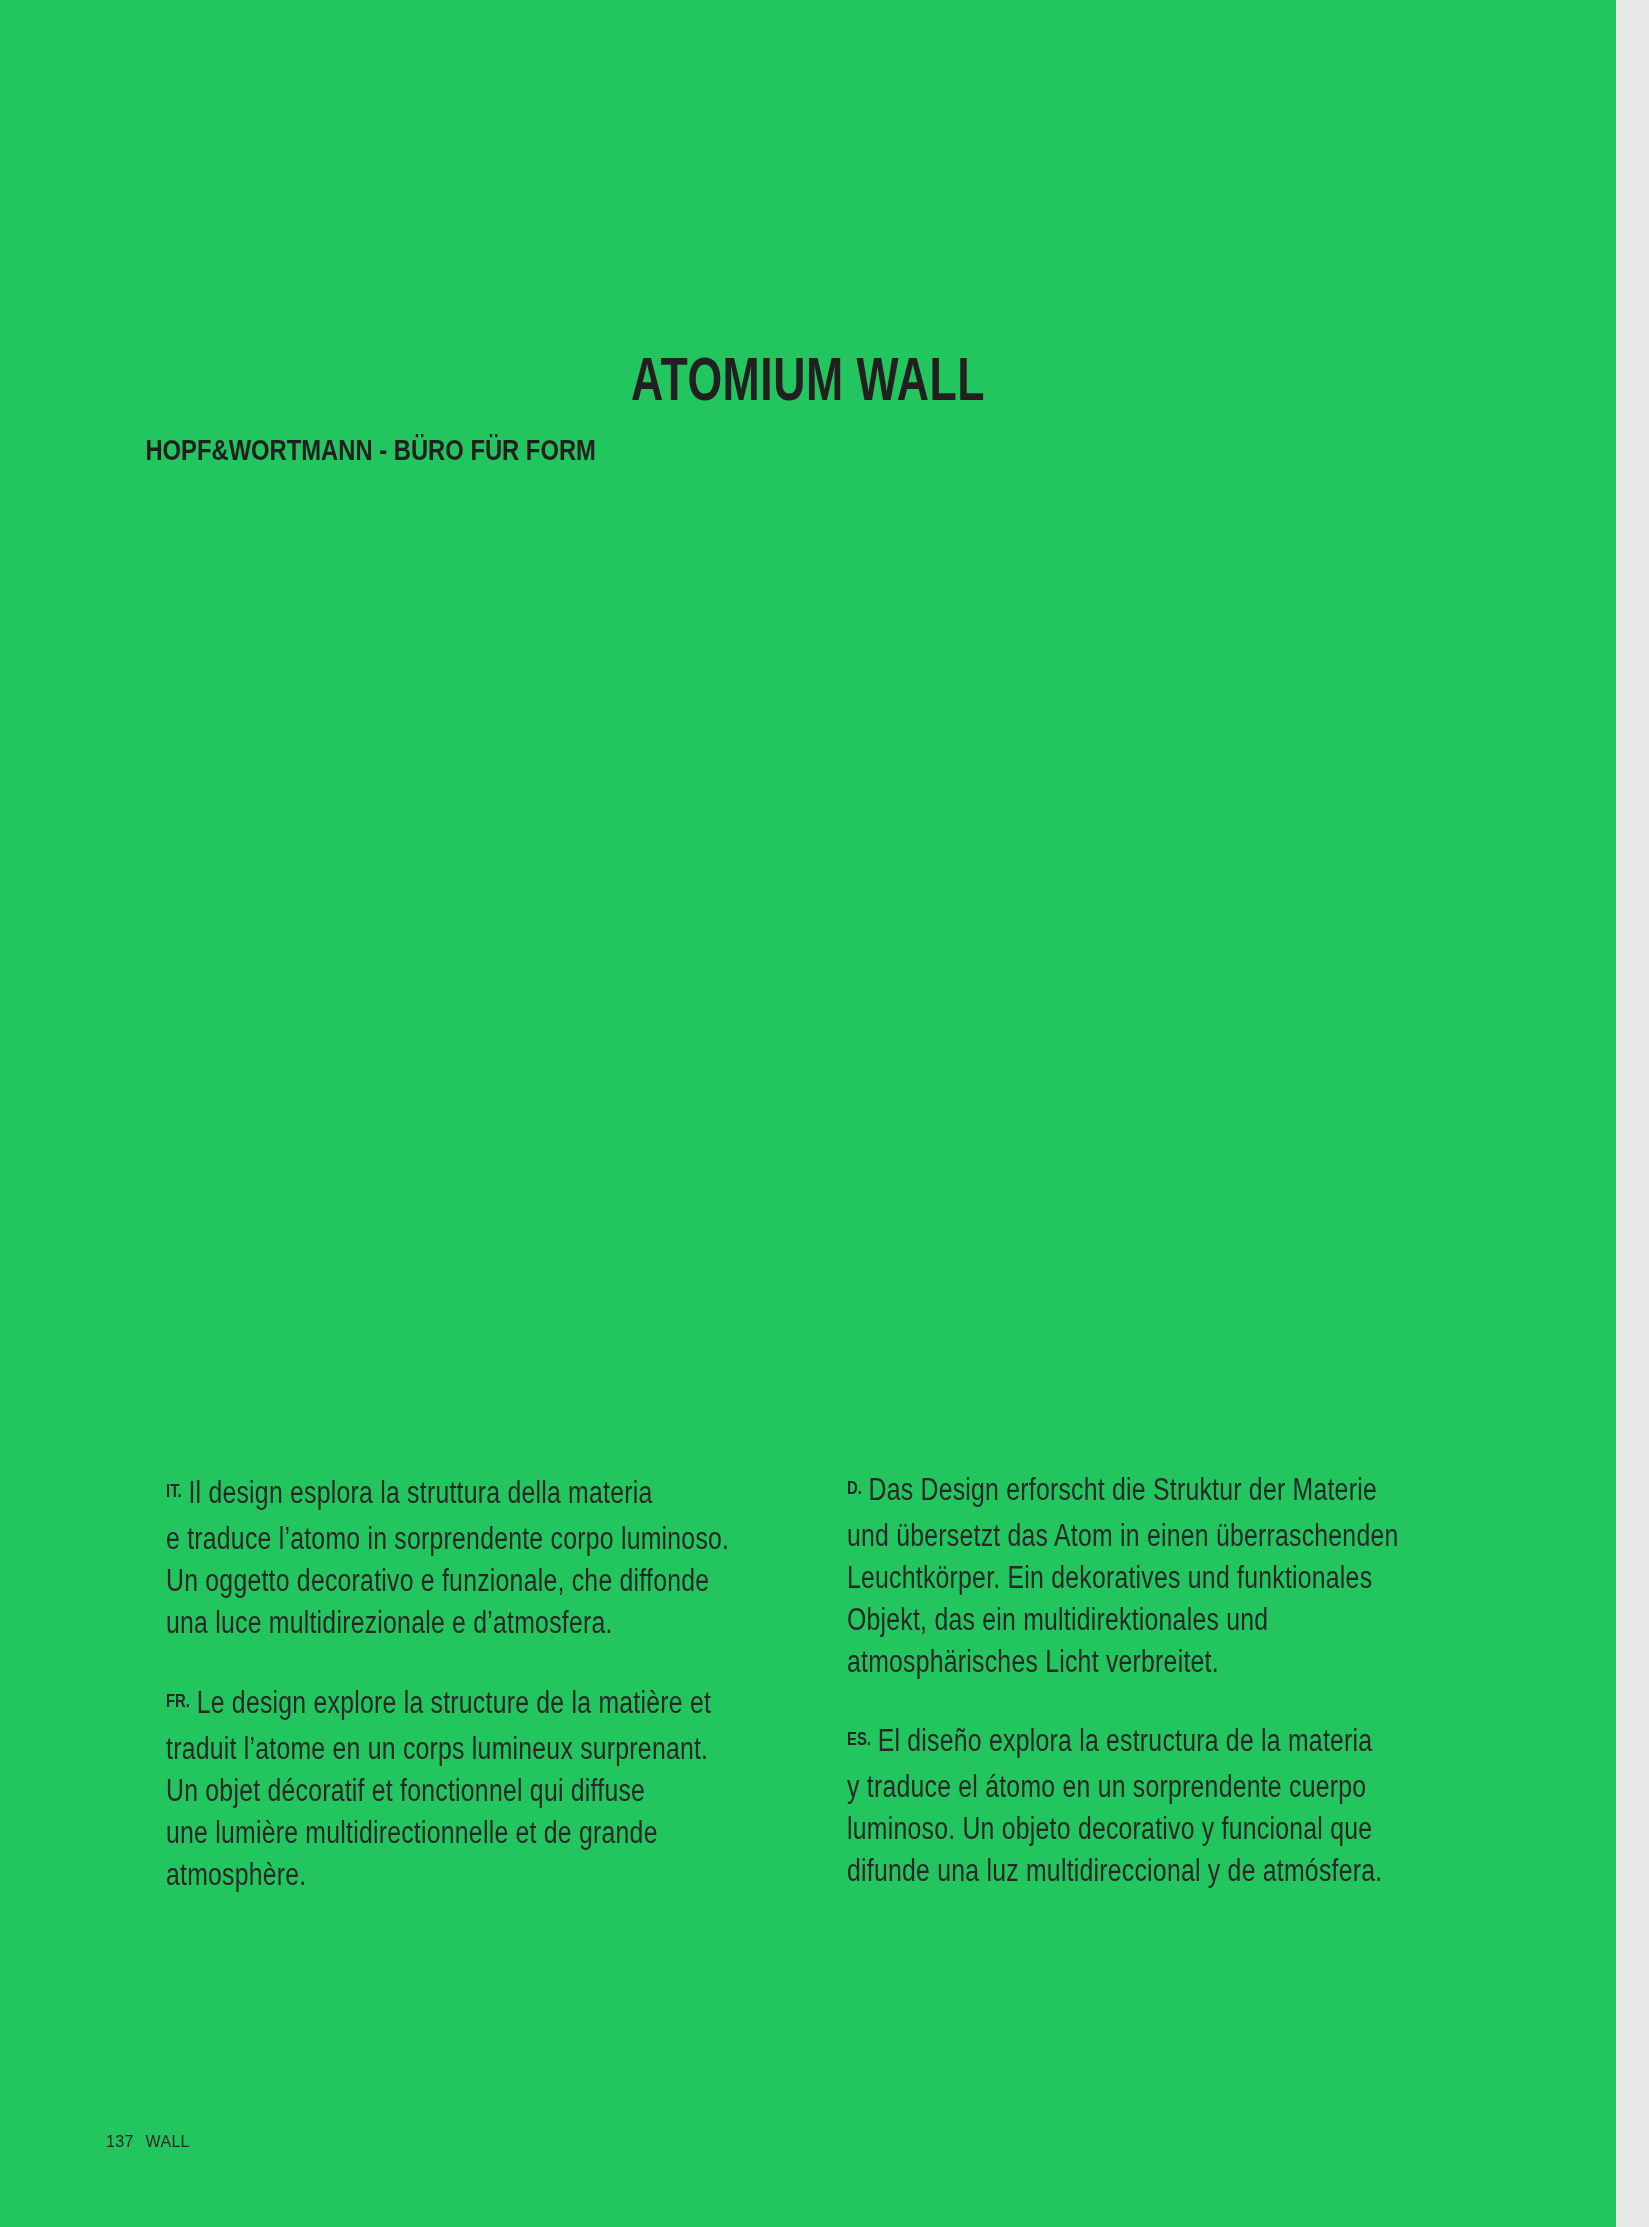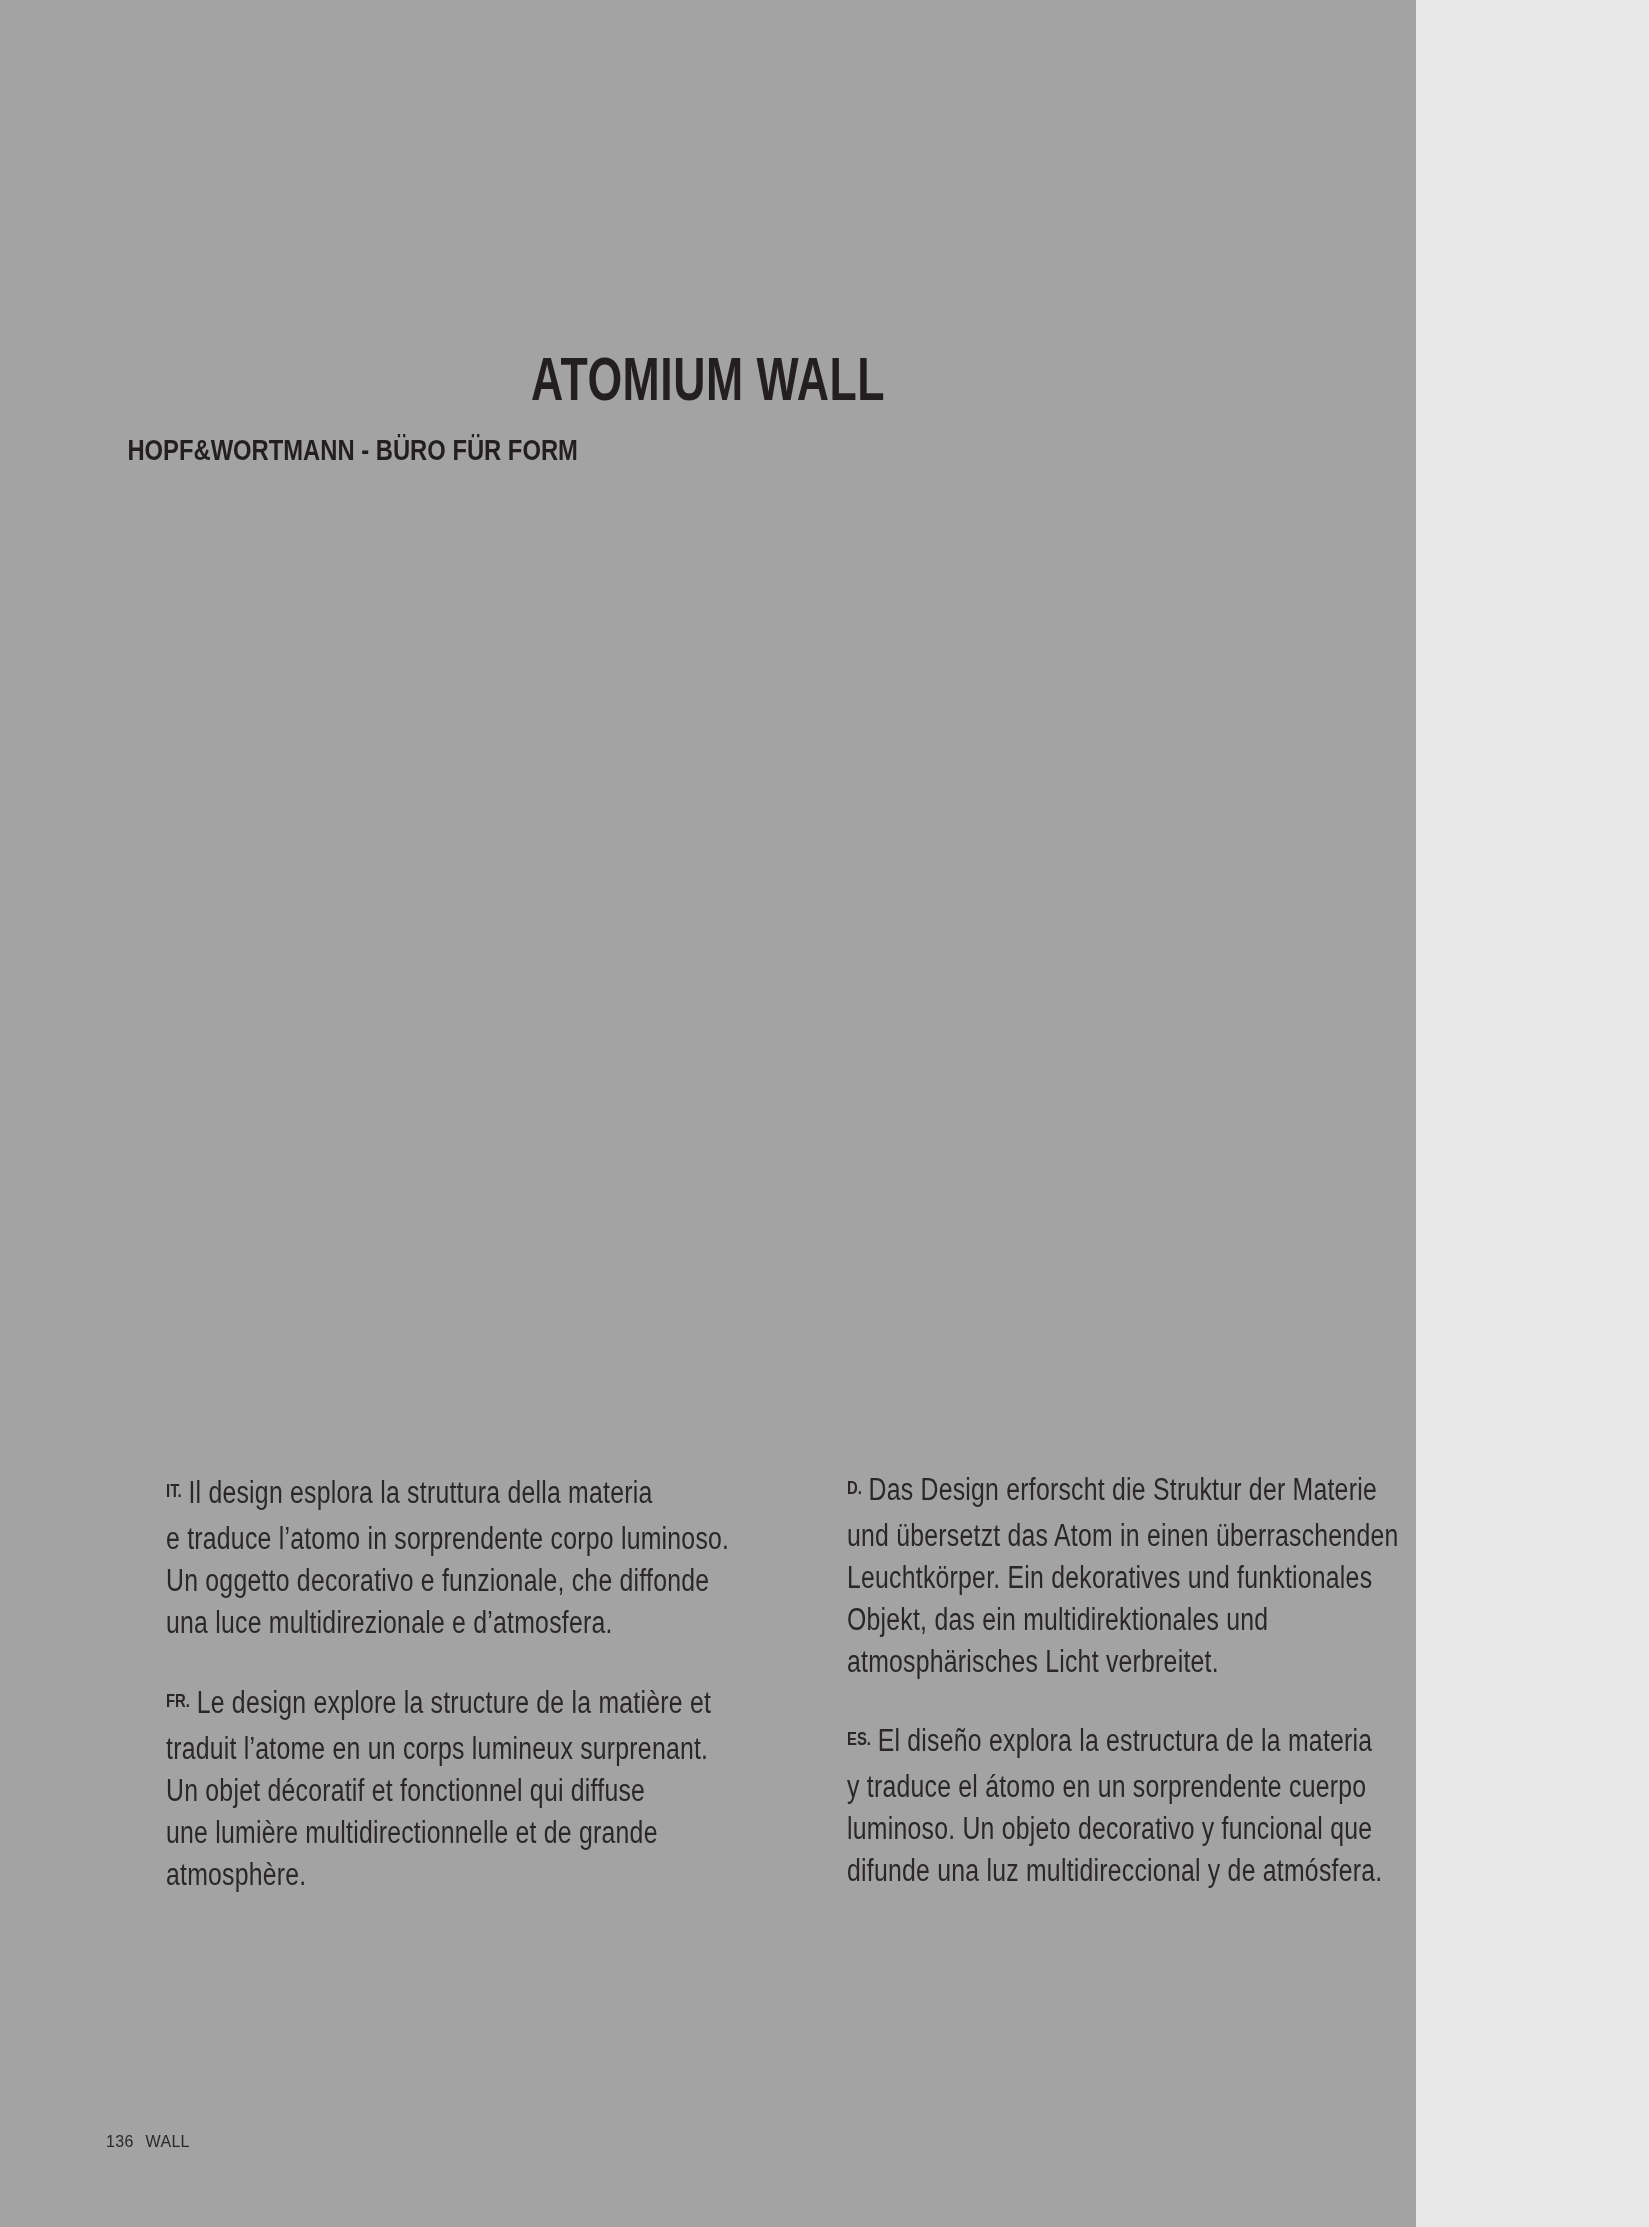--- a/index.html
+++ b/index.html
@@ -1,20 +1,20 @@
 <!DOCTYPE html>
 <html style="font-size:10.6px"><head>
 <meta charset="utf-8">
 <style>
   html, body { margin: 0; padding: 0; background: #e8e8e8; }
   .page {
     position: relative;
-    width: 1416px;
+    width: 1616px;
     height: 2227px;
-    background: #a3a3a3;
+    background: #22c55e;
     font-family: "Liberation Sans", sans-serif;
     color: #272324;
     overflow: hidden;
   }
 
   
   .title-wrap {
     position: absolute;
     left: 0; right: 0;
     top: 348px;
@@ -143,17 +143,17 @@
 Objekt, das ein multidirektionales und
 atmosphärisches Licht verbreitet.</span></p>
 
     <p class="col-para" id="para-es"><sup class="lang">ES.</sup><span>El diseño explora la estructura de la materia
 y traduce el átomo en un sorprendente cuerpo
 luminoso. Un objeto decorativo y funcional que
 difunde una luz multidireccional y de atmósfera.</span></p>
   </section>
 
   <footer class="footer">
-    <span>136</span><span class="section">WALL</span>
+    <span>137</span><span class="section">WALL</span>
   </footer>
 
 </div>
 
 
 </body></html>

